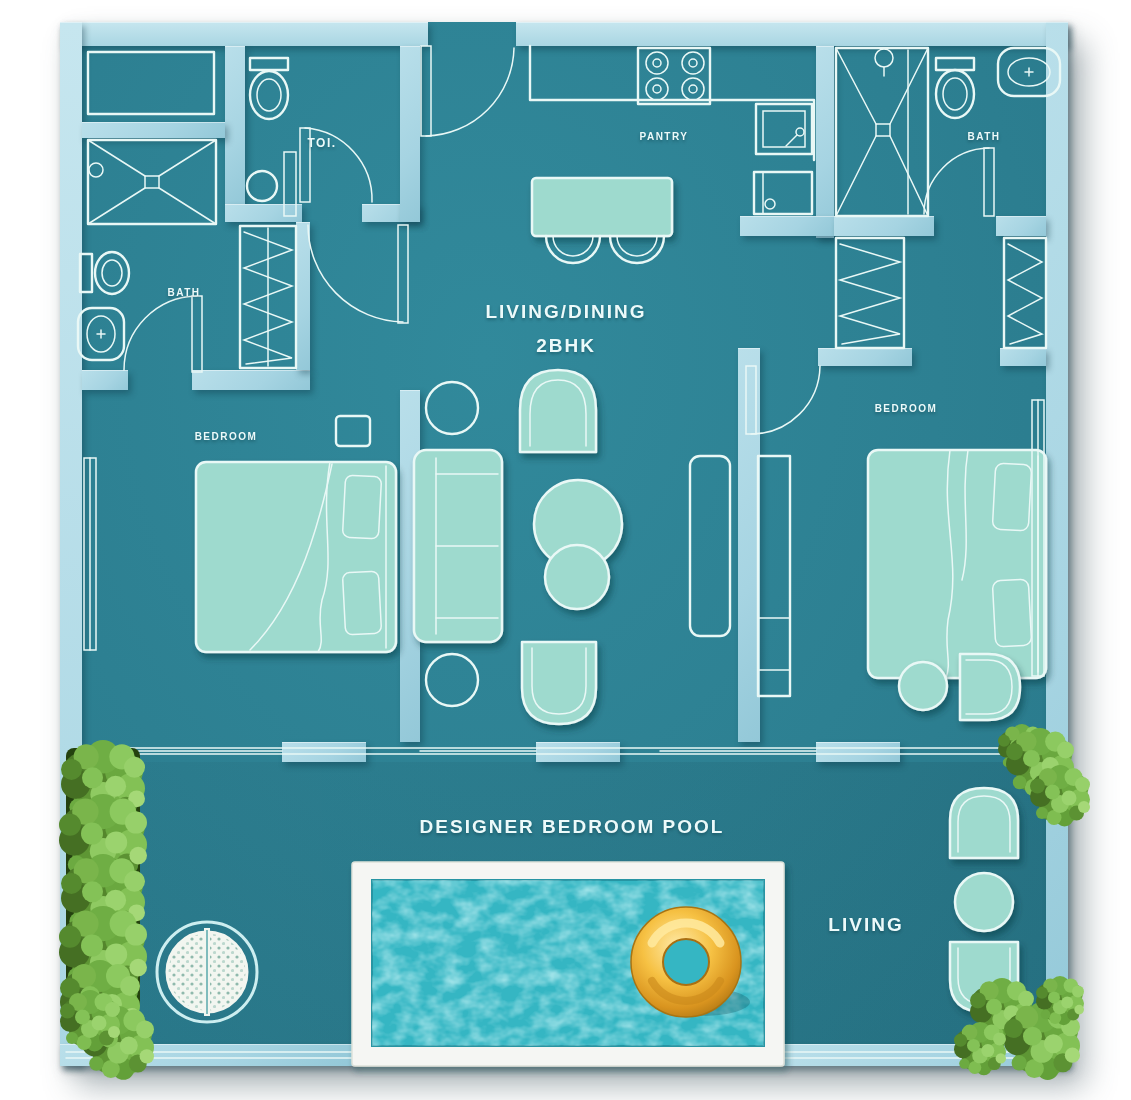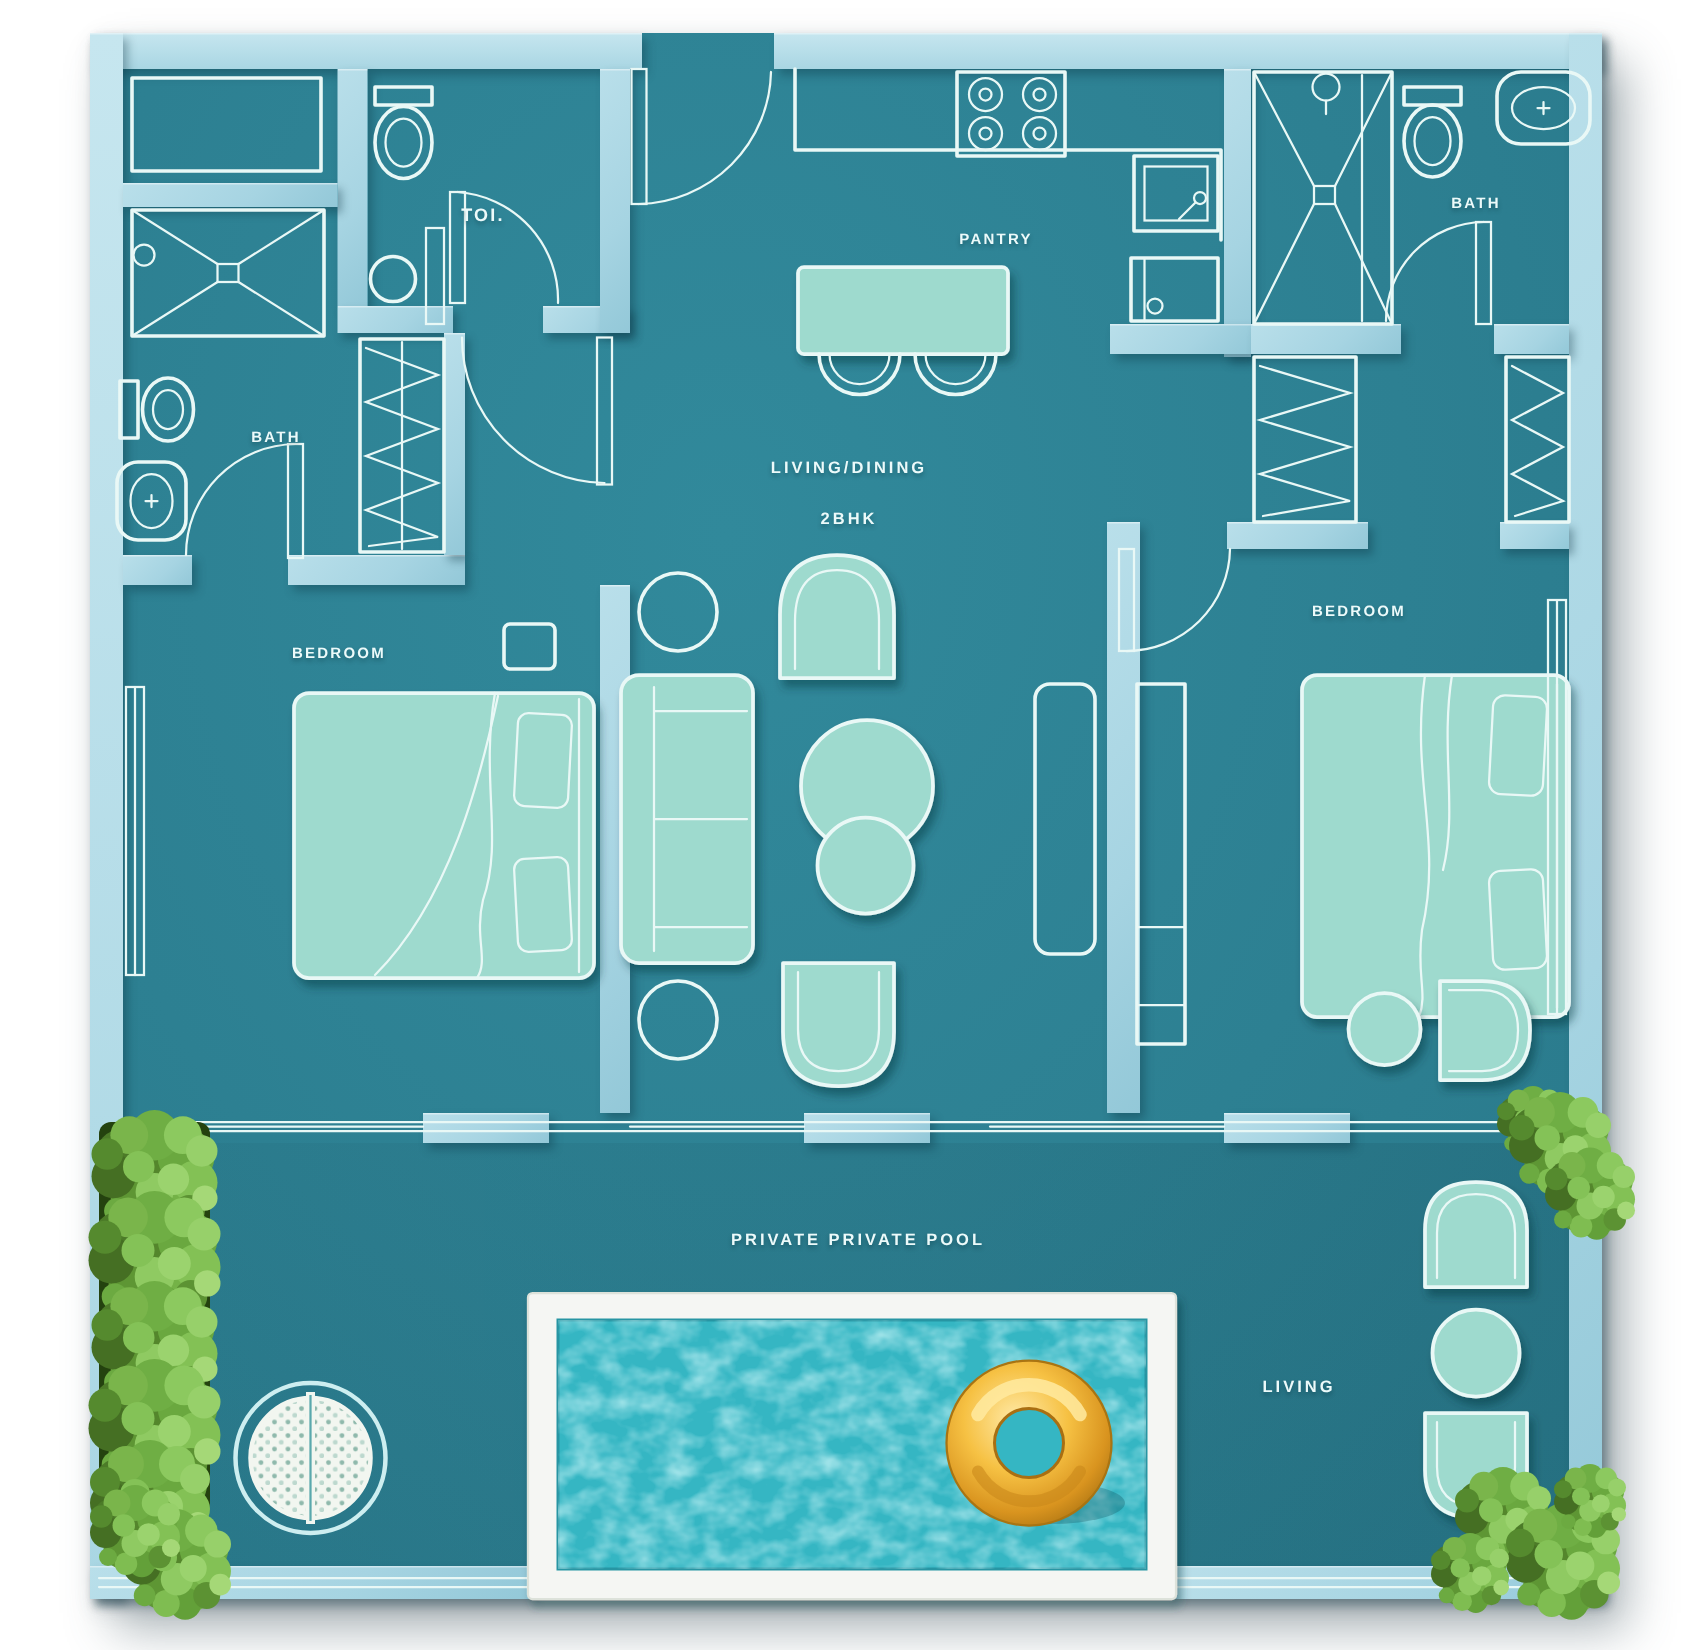--- a/index.html
+++ b/index.html
@@ -24,21 +24,21 @@
     box-shadow:3px 4px 6px rgba(8,45,60,.35), inset 0 1px 0 rgba(255,255,255,.45);
   }
   .wall--light{background:linear-gradient(180deg,var(--wall-light,#c6e6ef) 0%, #a9d6e3 100%);}
   .overlay{position:absolute;left:0;top:0;z-index:30;pointer-events:none;}
   .lbl{
     position:absolute;z-index:40;transform:translate(-50%,-50%);
     color:var(--text,#ecfafa);font-weight:700;font-size:10px;letter-spacing:1.5px;
     text-shadow:0 2px 3px rgba(0,40,50,.35);white-space:nowrap;
   }
   .lbl--sm{font-size:12px;}
-  .lbl--lg{font-size:11px;letter-spacing:2px;}
+  .lbl--lg{font-size:19px;letter-spacing:2px;}
   
   .ln{fill:none;stroke:var(--line,#e9f8f6);stroke-width:2.4;stroke-linecap:round;stroke-linejoin:round;}
   .th{fill:none;stroke:var(--line,#e9f8f6);stroke-width:1.5;stroke-linecap:round;}
   .fl{fill:var(--furn,#9edace);stroke:var(--line,#e9f8f6);stroke-width:2.5;stroke-linejoin:round;}
 </style>
 </head>
 <body>
 
 <div id="stage">
 
@@ -387,22 +387,22 @@
     <g>
       <use href="#bush" transform="translate(1002,1010) scale(1.6)"></use>
       <use href="#bush" transform="translate(1042,1040) scale(1.9)"></use>
       <use href="#bush" transform="translate(980,1048) scale(1.3)"></use>
       <use href="#bush" transform="translate(1060,1000) scale(1.2)"></use>
     </g>
   </svg>
 
   <div class="lbl lbl--sm" style="left:322px;top:143px">TOI.</div>
   <div class="lbl" style="left:184px;top:292px">BATH</div>
-  <div class="lbl" style="left:664px;top:160px">PANTRY</div>
+  <div class="lbl" style="left:664px;top:136px">PANTRY</div>
   <div class="lbl" style="left:984px;top:136px">BATH</div>
   <div class="lbl" style="left:226px;top:436px">BEDROOM</div>
   <div class="lbl lbl--lg" style="left:566px;top:312px">LIVING/DINING</div>
   <div class="lbl lbl--lg" style="left:566px;top:346px">2BHK</div>
   <div class="lbl" style="left:906px;top:408px">BEDROOM</div>
-  <div class="lbl lbl--lg" style="left:572px;top:827px">PRIVATE PRIVATE POOL</div>
+  <div class="lbl lbl--lg" style="left:572px;top:827px">DESIGNER BEDROOM POOL</div>
   <div class="lbl lbl--lg" style="left:866px;top:925px">LIVING</div>
 
 </div>
 
 </body></html>

